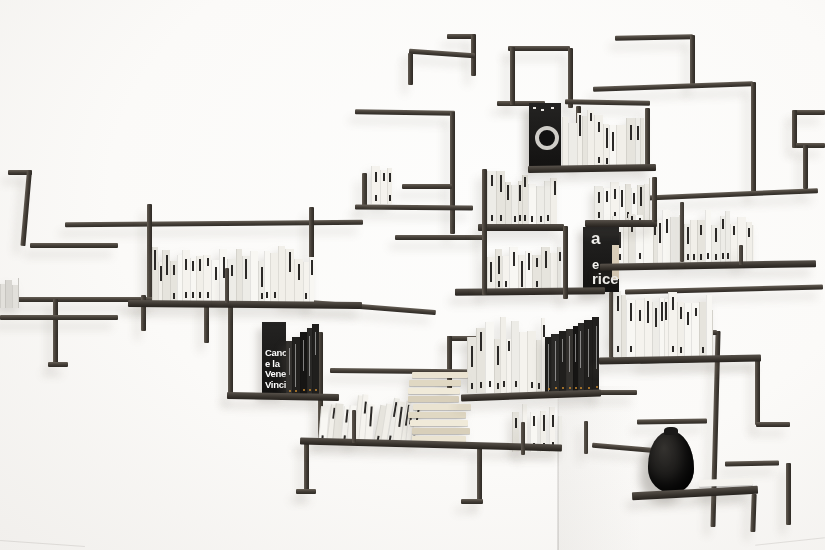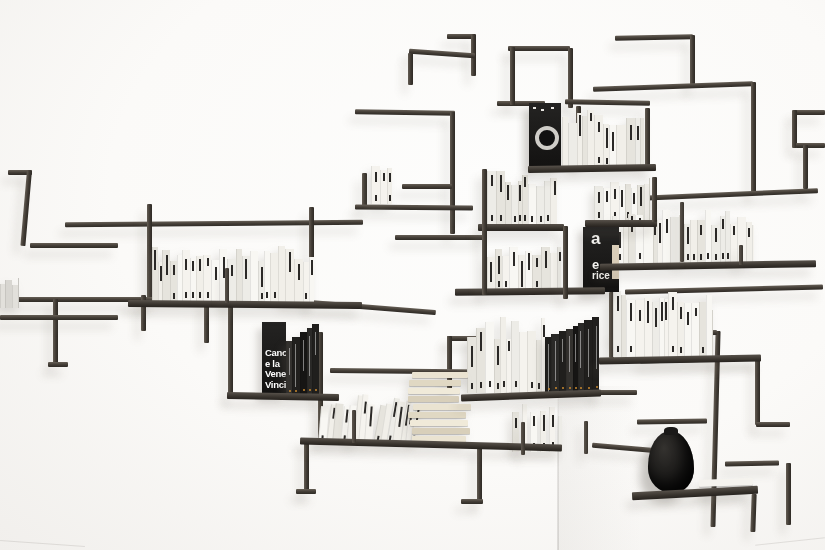--- a/index.html
+++ b/index.html
@@ -594,21 +594,21 @@
     <span class="ring"></span>
     <span class="dot" style="left:4px;top:4px"></span>
     <span class="dot" style="left:12px;top:6px"></span>
     <span class="dot" style="left:22px;top:4px"></span>
   </div>
 
   <div class="blackbook" style="left:583px;top:227px;width:36px;height:65px">
     <span class="sliver"></span>
     <span class="panel-letter" style="left:8px;top:2px;font-size:17px">a</span>
     <span class="panel-letter" style="left:9px;top:30px;font-size:13px">e</span>
-    <span class="panel-letter" style="left:9px;top:43px;font-size:10px">rice</span>
+    <span class="panel-letter" style="left:9px;top:43px;font-size:15px">rice</span>
   </div>
 
   <div class="blackbook" style="left:262px;top:322px;width:24px;height:73px">
     <div class="cover-text">
       <div>Canov</div>
       <div>e la</div>
       <div>Vener</div>
       <div>Vincit</div>
     </div>
   </div>

